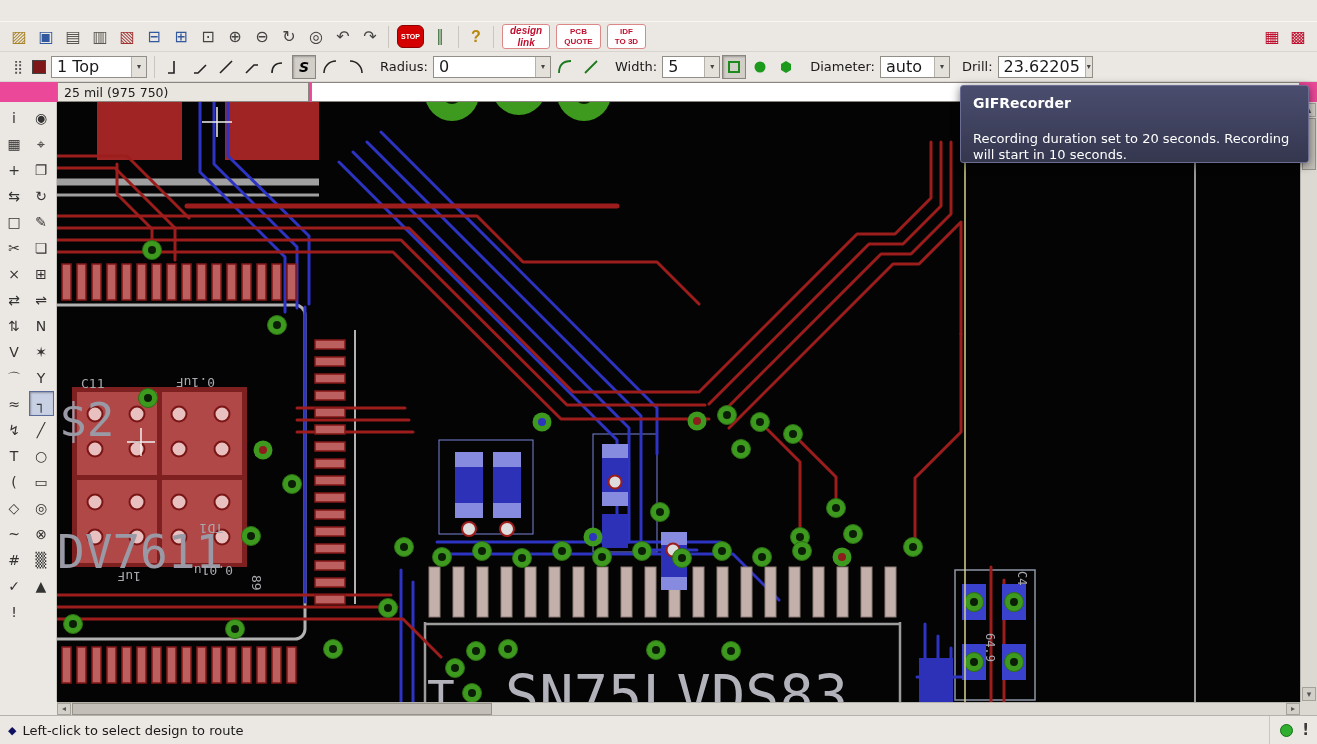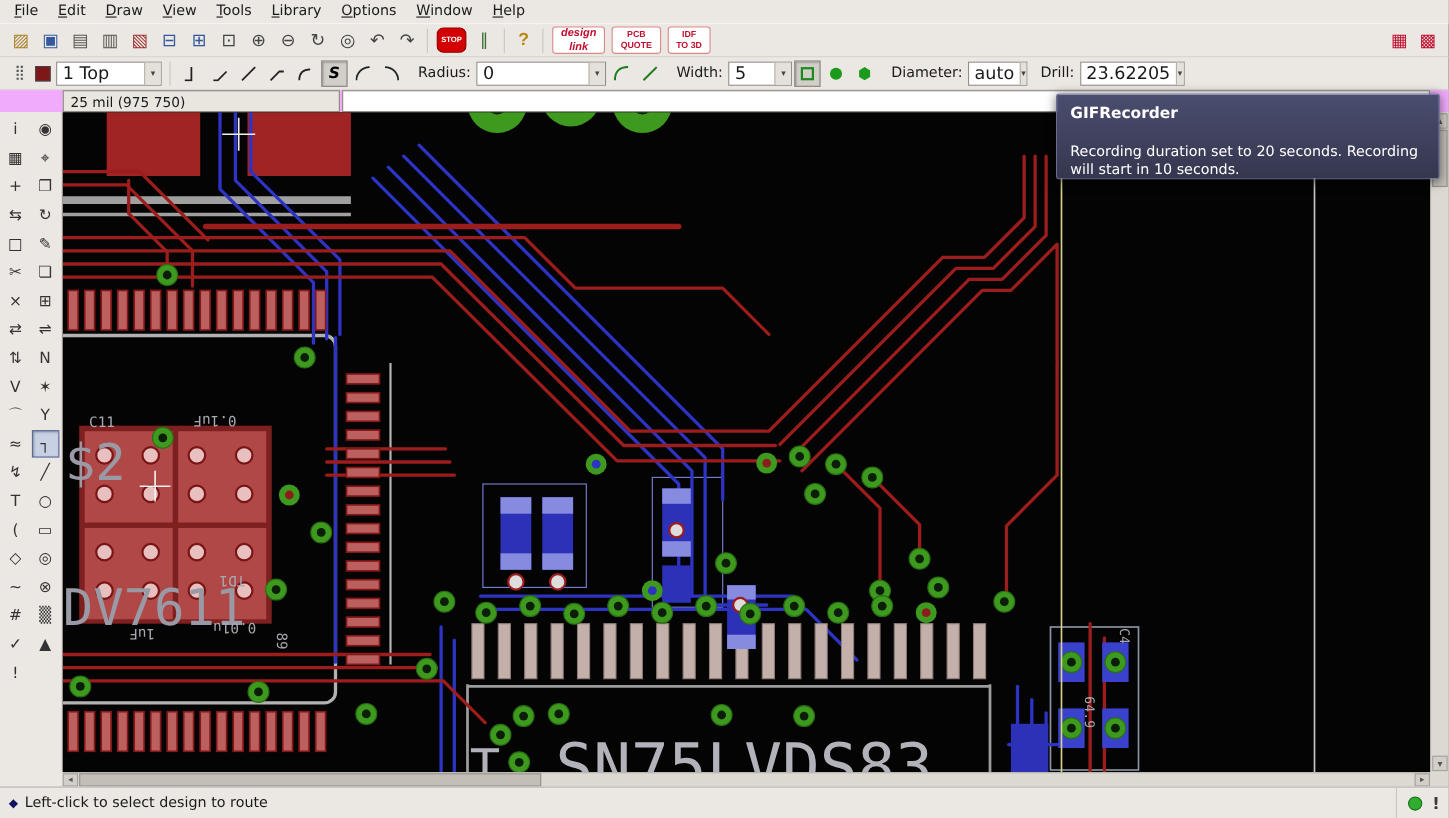--- a/index.html
+++ b/index.html
@@ -29,21 +29,21 @@
   .combo .cval{padding:0 5px;font-size:16px;flex:1;white-space:nowrap}
   .combo .carrow{width:15px;height:100%;border-left:1px solid #b5b1ab;background:#e4e0da;display:flex;align-items:center;justify-content:center;font-size:8px;color:#444}
   .pbtn{width:24px;height:24px;border:1px solid transparent;display:flex;align-items:center;justify-content:center;padding:0;background:transparent;font-family:"DejaVu Sans",sans-serif}
   .pbtn.pressed{background:#d2cec8;border:1px solid #8a867f;box-shadow:inset 1px 1px 2px rgba(0,0,0,.25)}
   .pbtn .sglyph{font-style:italic;font-weight:bold;font-size:14px}
   .plabel{margin:0 3px 0 10px;white-space:nowrap}
   .bi{fill:none;stroke:#222;stroke-width:1.6}
   .gi{fill:none;stroke:#1c7a1c;stroke-width:1.8}
 
   
-  .cmdbar{position:absolute;top:82px;left:0;width:100%;height:20px;display:flex;align-items:stretch;background:#f0abfc;padding-right:17px}
+  .cmdbar{position:absolute;top:82px;left:0;width:100%;height:20px;display:flex;align-items:stretch;background:#ec4899;padding-right:17px}
   .coordbox{margin-left:57px;width:252px;border:1px solid #8a867f;background:#e9e5df;font-size:12.5px;padding:0 6px;display:flex;align-items:center;white-space:nowrap}
   .cmdinput{flex:1;margin-left:2px;border:1px solid #8a867f;background:#fff;font:13px "DejaVu Sans",sans-serif;padding:0 4px}
 
   
   .main{position:absolute;top:102px;left:0;width:1317px;height:600px;display:flex}
   .palette{width:57px;height:100%;background:#ebe7e2;display:grid;grid-template-columns:26px 26px;justify-content:center;align-content:start;gap:1px;padding-top:3px;border-right:1px solid #c9c5bf}
   .ptool{width:25px;height:25px;background:transparent;border:1px solid transparent;display:flex;align-items:center;justify-content:center;font-size:14px;line-height:1;padding:0;color:#333;font-family:"DejaVu Sans",sans-serif}
   .ptool[data-selected="true"]{background:#c8d0e4;border:1px solid #5a6a9a;box-shadow:inset 1px 1px 2px rgba(0,0,0,.3)}
   .canvas{position:relative;width:1243px;height:600px;background:#040404;overflow:hidden;cursor:crosshair}
   .canvas svg{position:absolute;left:0;top:0}
@@ -67,32 +67,20 @@
   
   .toast{position:absolute;left:960px;top:85px;width:349px;height:78px;background:linear-gradient(#4a4d6e,#35374f);border:1px solid #6b6e92;border-radius:3px;color:#fff;padding:9px 12px;z-index:50;box-shadow:0 2px 10px rgba(0,0,0,.55)}
   .toast h3{font-size:14px;font-weight:bold;margin-bottom:20px}
   .toast p{font-size:13px;line-height:16px}
 </style>
 </head>
 <body>
 
 <div class="app">
 
-  <div class="menubar">
-
-  <div class="menu-item">File</div>
-      <div class="menu-item">Edit</div>
-      <div class="menu-item">Draw</div>
-      <div class="menu-item">View</div>
-      <div class="menu-item">Tools</div>
-      <div class="menu-item">Library</div>
-      <div class="menu-item">Options</div>
-      <div class="menu-item">Window</div>
-      <div class="menu-item">Help</div>
-    </div>
 
   <div class="toolbar">
     <span style="display:flex;align-items:center;gap:1px">
 
     <button class="tbtn" style="color:#a8832a">
           <span>▨</span>
         </button>
         <button class="tbtn" style="color:#32589e">
           <span>▣</span>
         </button>
@@ -243,21 +231,21 @@
         <svg width="14" height="14">
           <circle cx="7" cy="7" r="5.5" fill="#1c9a1c"></circle>
         </svg>
       </button>
     <button class="pbtn">
         <svg width="14" height="14">
           <polygon points="7,1 12,4 12,10 7,13 2,10 2,4" fill="#1c9a1c"></polygon>
         </svg>
       </button>
     <span class="plabel">Diameter:</span>
-    <span class="combo" style="width:54px">
+    <span class="combo" style="width:70px">
       <span class="cval">auto</span>
       <span class="carrow">▾</span>
     </span>
     <span class="plabel">Drill:</span>
     <span class="combo" style="width:95px">
       <span class="cval">23.62205</span>
       <span class="carrow">▾</span>
     </span>
   </div>
 

